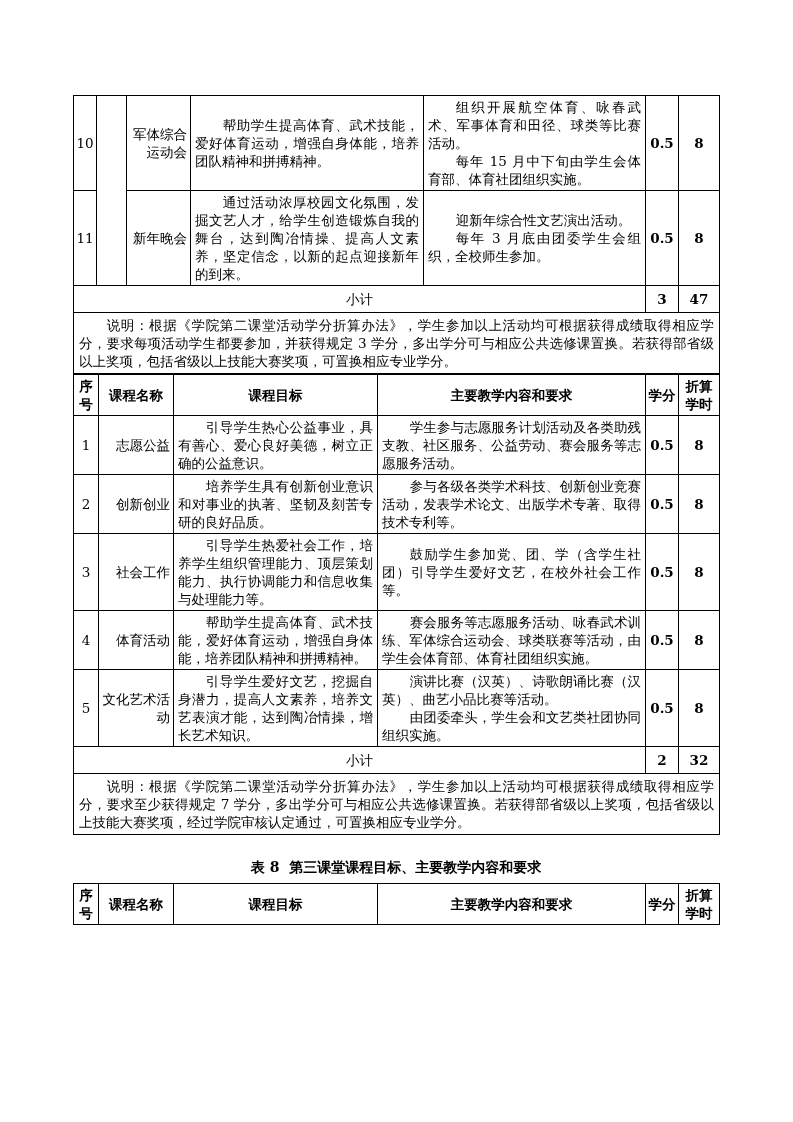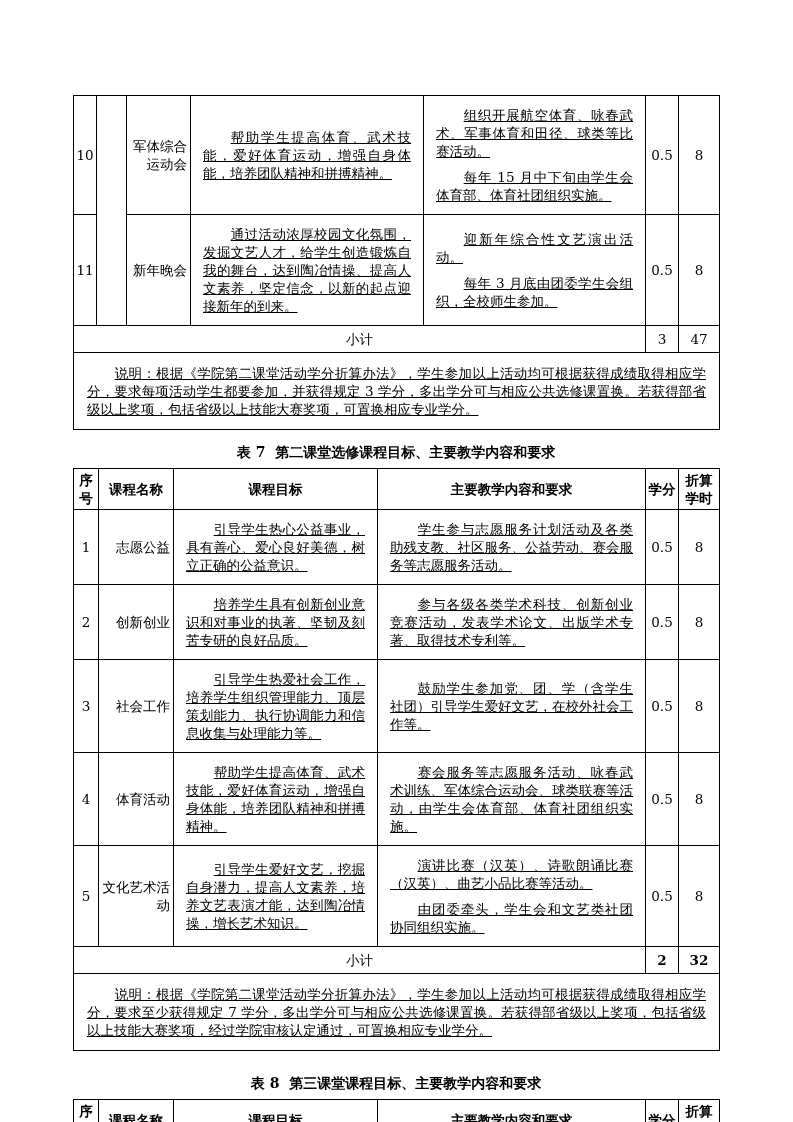--- a/index.html
+++ b/index.html
@@ -8,22 +8,22 @@
     font-family:"DejaVu Serif","Liberation Serif",serif;
     font-size:13.5px;line-height:18px;
     position:relative;overflow:hidden;
   }
   .doc{position:absolute;left:73px;top:95px;width:646px;}
   table{border-collapse:collapse;table-layout:fixed;width:646px;}
   td,th{border:1px solid #000;padding:2px 4px;vertical-align:middle;word-break:break-all;}
   th{font-weight:bold;text-align:center;padding:2px 2px;}
   .c-no{text-align:center;padding:2px 1px;}
   .c-name{text-align:right;padding:2px 3px;}
-  .c-credit,.c-hours{text-align:center;padding:2px 1px;}
-  .para{margin:8px;text-indent:2.05em;text-align:justify;text-justify:inter-ideograph;text-decoration:underline;}
+  .c-credit,.c-hours{text-align:center;padding:2px 1px;font-weight:bold;}
+  .para{margin:0;text-indent:2.05em;text-align:justify;text-justify:inter-ideograph;}
   .subtotal-label{text-align:center;height:22px;}
   .bold{font-weight:bold;}
   .note-cell{padding:3px 5px;}
   .table-title{
     text-align:center;font-weight:bold;font-size:14px;
     margin:13px 0 7px 0;white-space:pre;
   }
 </style>
 </head>
 <body>
@@ -74,21 +74,20 @@
         <td class="c-hours">47</td>
       </tr>
       <tr>
         <td class="note-cell" colspan="7">
           <p class="para">说明：根据《学院第二课堂活动学分折算办法》，学生参加以上活动均可根据获得成绩取得相应学分，要求每项活动学生都要参加，并获得规定 3 学分，多出学分可与相应公共选修课置换。若获得部省级以上奖项，包括省级以上技能大赛奖项，可置换相应专业学分。</p>
         </td>
       </tr>
     </tbody>
   </table>
 
-  <div class="table-title">表 7  第二课堂选修课程目标、主要教学内容和要求</div>
   <table>
     <colgroup>
       <col style="width:25px">
         <col style="width:75px">
         <col style="width:204px">
       <col style="width:268px">
         <col style="width:33px">
         <col style="width:41px">
     </colgroup>
     <thead>

